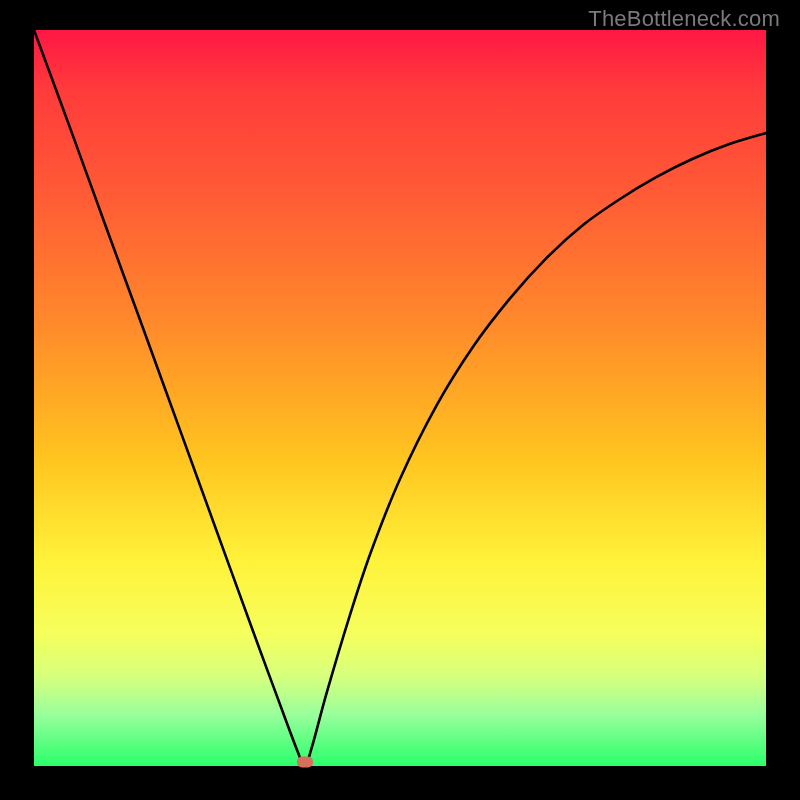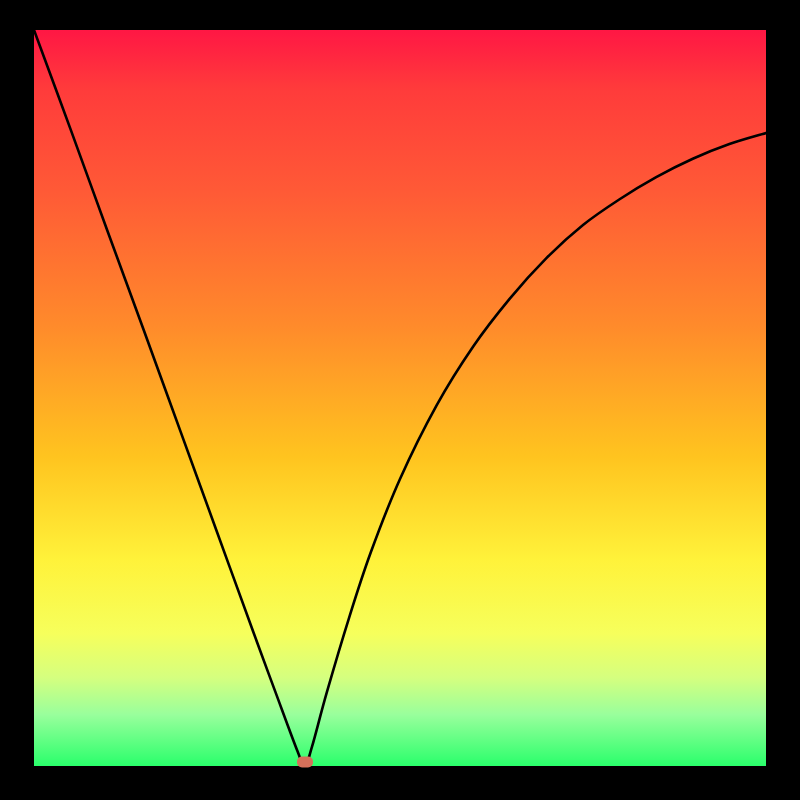--- a/index.html
+++ b/index.html
@@ -62,19 +62,20 @@
     height: 11px;
     background: #d6705a;
     border-radius: 5px;
     transform: translate(-50%, -50%);
   }
 </style>
 </head>
 <body>
 
 <div class="frame">
+  <div class="watermark">TheBottleneck.com</div>
   <div class="plot-area">
     <svg class="curve" viewBox="0 0 732 736" preserveAspectRatio="none">
       <path id="curve-path" fill="none" stroke="#000" stroke-width="2.6" stroke-linejoin="round" stroke-linecap="round" d="M 0.00 0.00 C 6.10 16.56, 24.40 65.99, 36.60 99.36 C 48.80 132.73, 61.00 166.70, 73.20 200.19 C 85.40 233.68, 97.60 266.80, 109.80 300.29 C 122.00 333.78, 134.20 367.51, 146.40 401.12 C 158.60 434.73, 170.80 468.34, 183.00 501.95 C 195.20 535.56, 209.84 576.04, 219.60 602.78 C 229.36 629.53, 234.24 642.65, 241.56 662.40 C 248.88 682.15, 258.64 709.01, 263.52 721.28 C 268.40 733.55, 268.40 736.86, 270.84 736.00 C 273.28 735.14, 274.50 728.39, 278.16 716.13 C 281.82 703.86, 286.70 683.62, 292.80 662.40 C 298.90 641.18, 307.44 612.11, 314.76 588.80 C 322.08 565.49, 328.18 545.87, 336.72 522.56 C 345.26 499.25, 355.02 473.49, 366.00 448.96 C 376.98 424.43, 390.40 397.44, 402.60 375.36 C 414.80 353.28, 427.00 334.27, 439.20 316.48 C 451.40 298.69, 463.60 283.36, 475.80 268.64 C 488.00 253.92, 500.20 240.43, 512.40 228.16 C 524.60 215.89, 536.80 204.85, 549.00 195.04 C 561.20 185.23, 573.40 177.25, 585.60 169.28 C 597.80 161.31, 610.00 153.95, 622.20 147.20 C 634.40 140.45, 646.60 134.32, 658.80 128.80 C 671.00 123.28, 683.20 118.37, 695.40 114.08 C 707.60 109.79, 725.90 104.88, 732.00 103.04"></path>
     </svg>
     <div id="marker" class="marker" style="left: 270.84px; top: 732px;"></div>
   </div>
 </div>
 
 </body></html>

